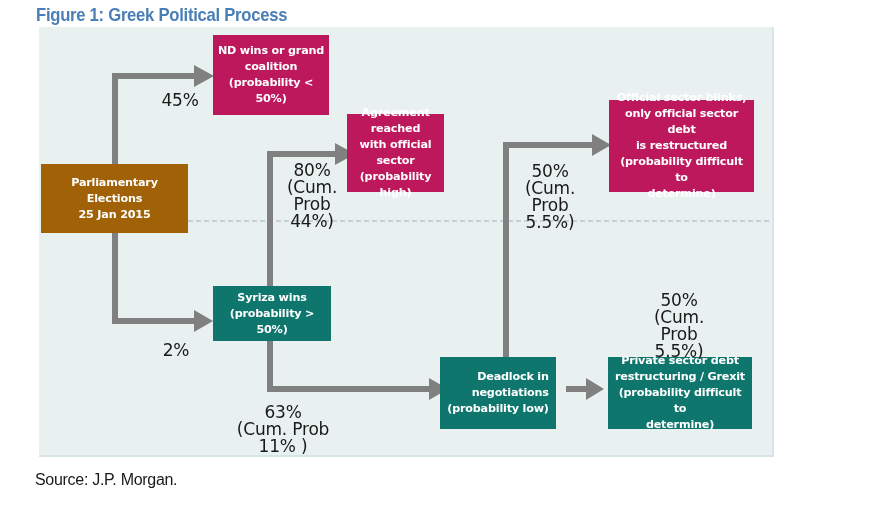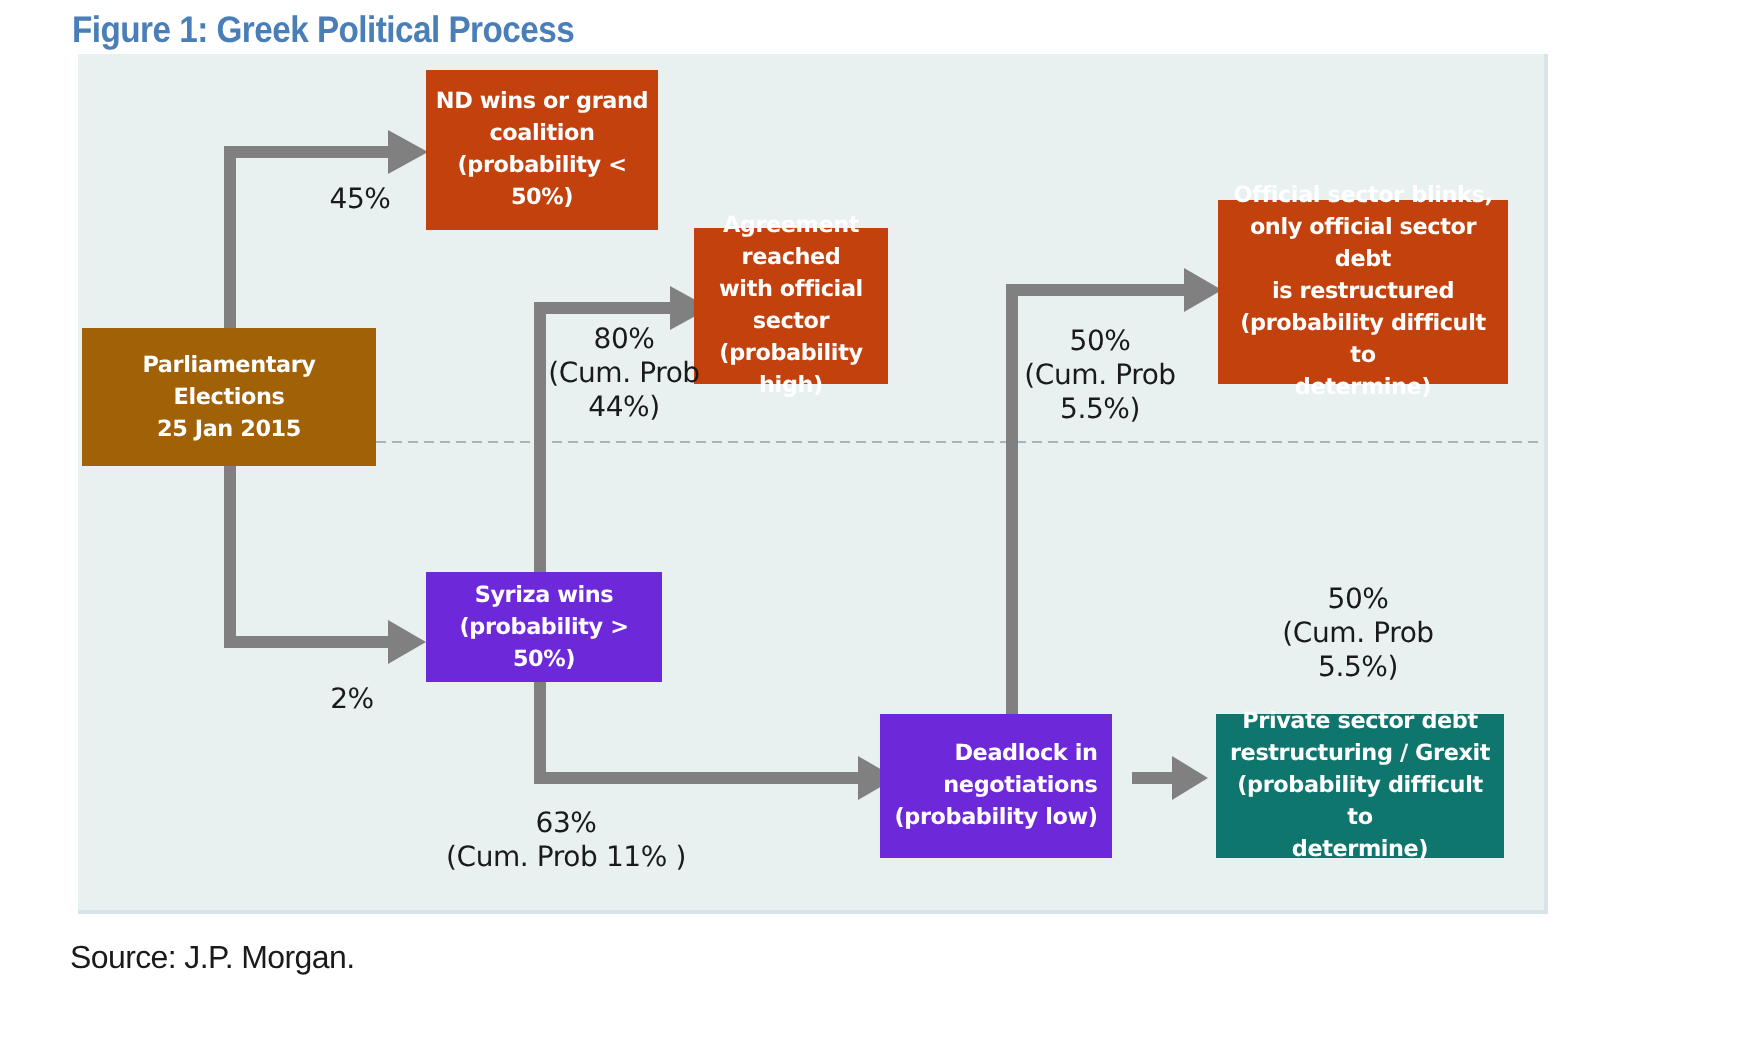--- a/index.html
+++ b/index.html
@@ -15,27 +15,27 @@
       background: #e8f0f0; border-right: 2px solid #d7e4e8; border-bottom: 2px solid #d7e4e8;
     }
     svg.lines { position: absolute; left: 0; top: 0; width: 870px; height: 521px; }
     .box {
       position: absolute; display: flex; align-items: center; justify-content: center;
       text-align: center; color: #ffffff; font-weight: bold;
       font-family: "DejaVu Sans", sans-serif; font-size: 11.2px; line-height: 16px;
       box-sizing: border-box; padding: 0 4px; white-space: pre-line;
       letter-spacing: -0.2px;
     }
-    .blue { background: #c2410c; }
+    .blue { background: #be185d; }
     .gold { background: #a16207; }
-    .grey { background: #6d28d9; }
+    .grey { background: #0f766e; }
     .black { background: #0f766e; }
     .lbl {
       position: absolute; text-align: center; color: #1a1a1a;
-      font-family: "DejaVu Sans", sans-serif; font-size: 14px; line-height: 17px;
+      font-family: "DejaVu Sans", sans-serif; font-size: 17px; line-height: 17px;
       white-space: pre-line; letter-spacing: -0.2px;
     }
     .source {
       position: absolute; left: 35px; top: 471px;
       font-family: "Liberation Sans", sans-serif; font-size: 16px; color: #1a1a1a;
       letter-spacing: -0.3px;
     }
   </style>
 </head>
 <body>

